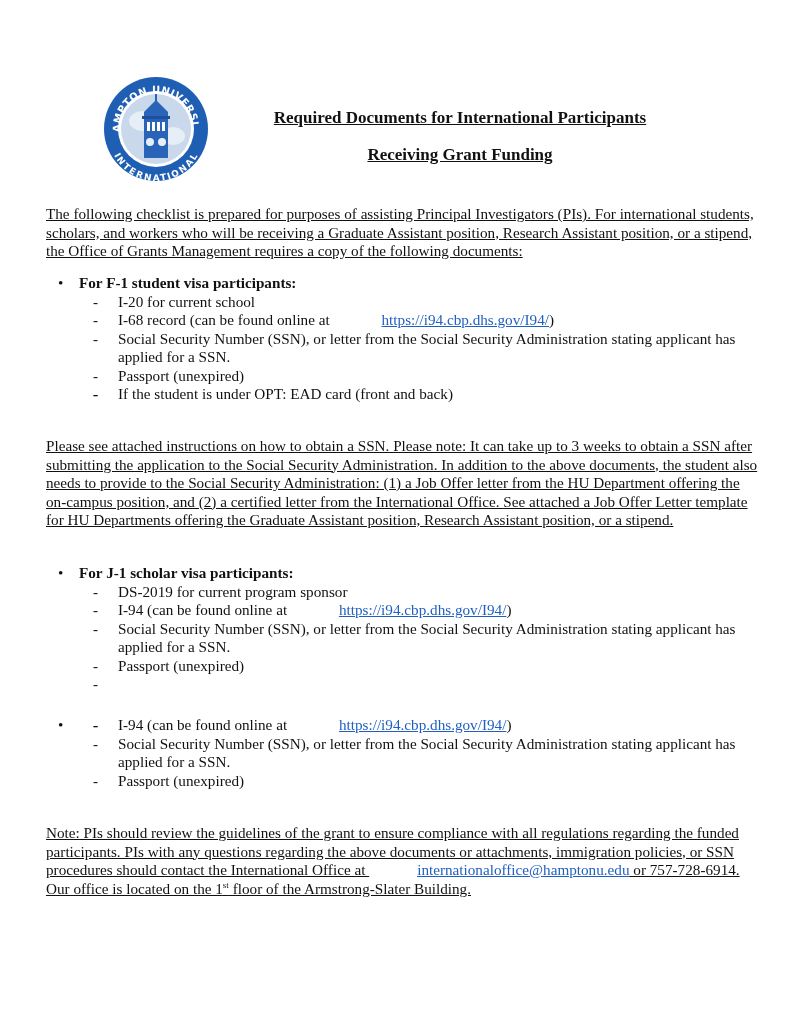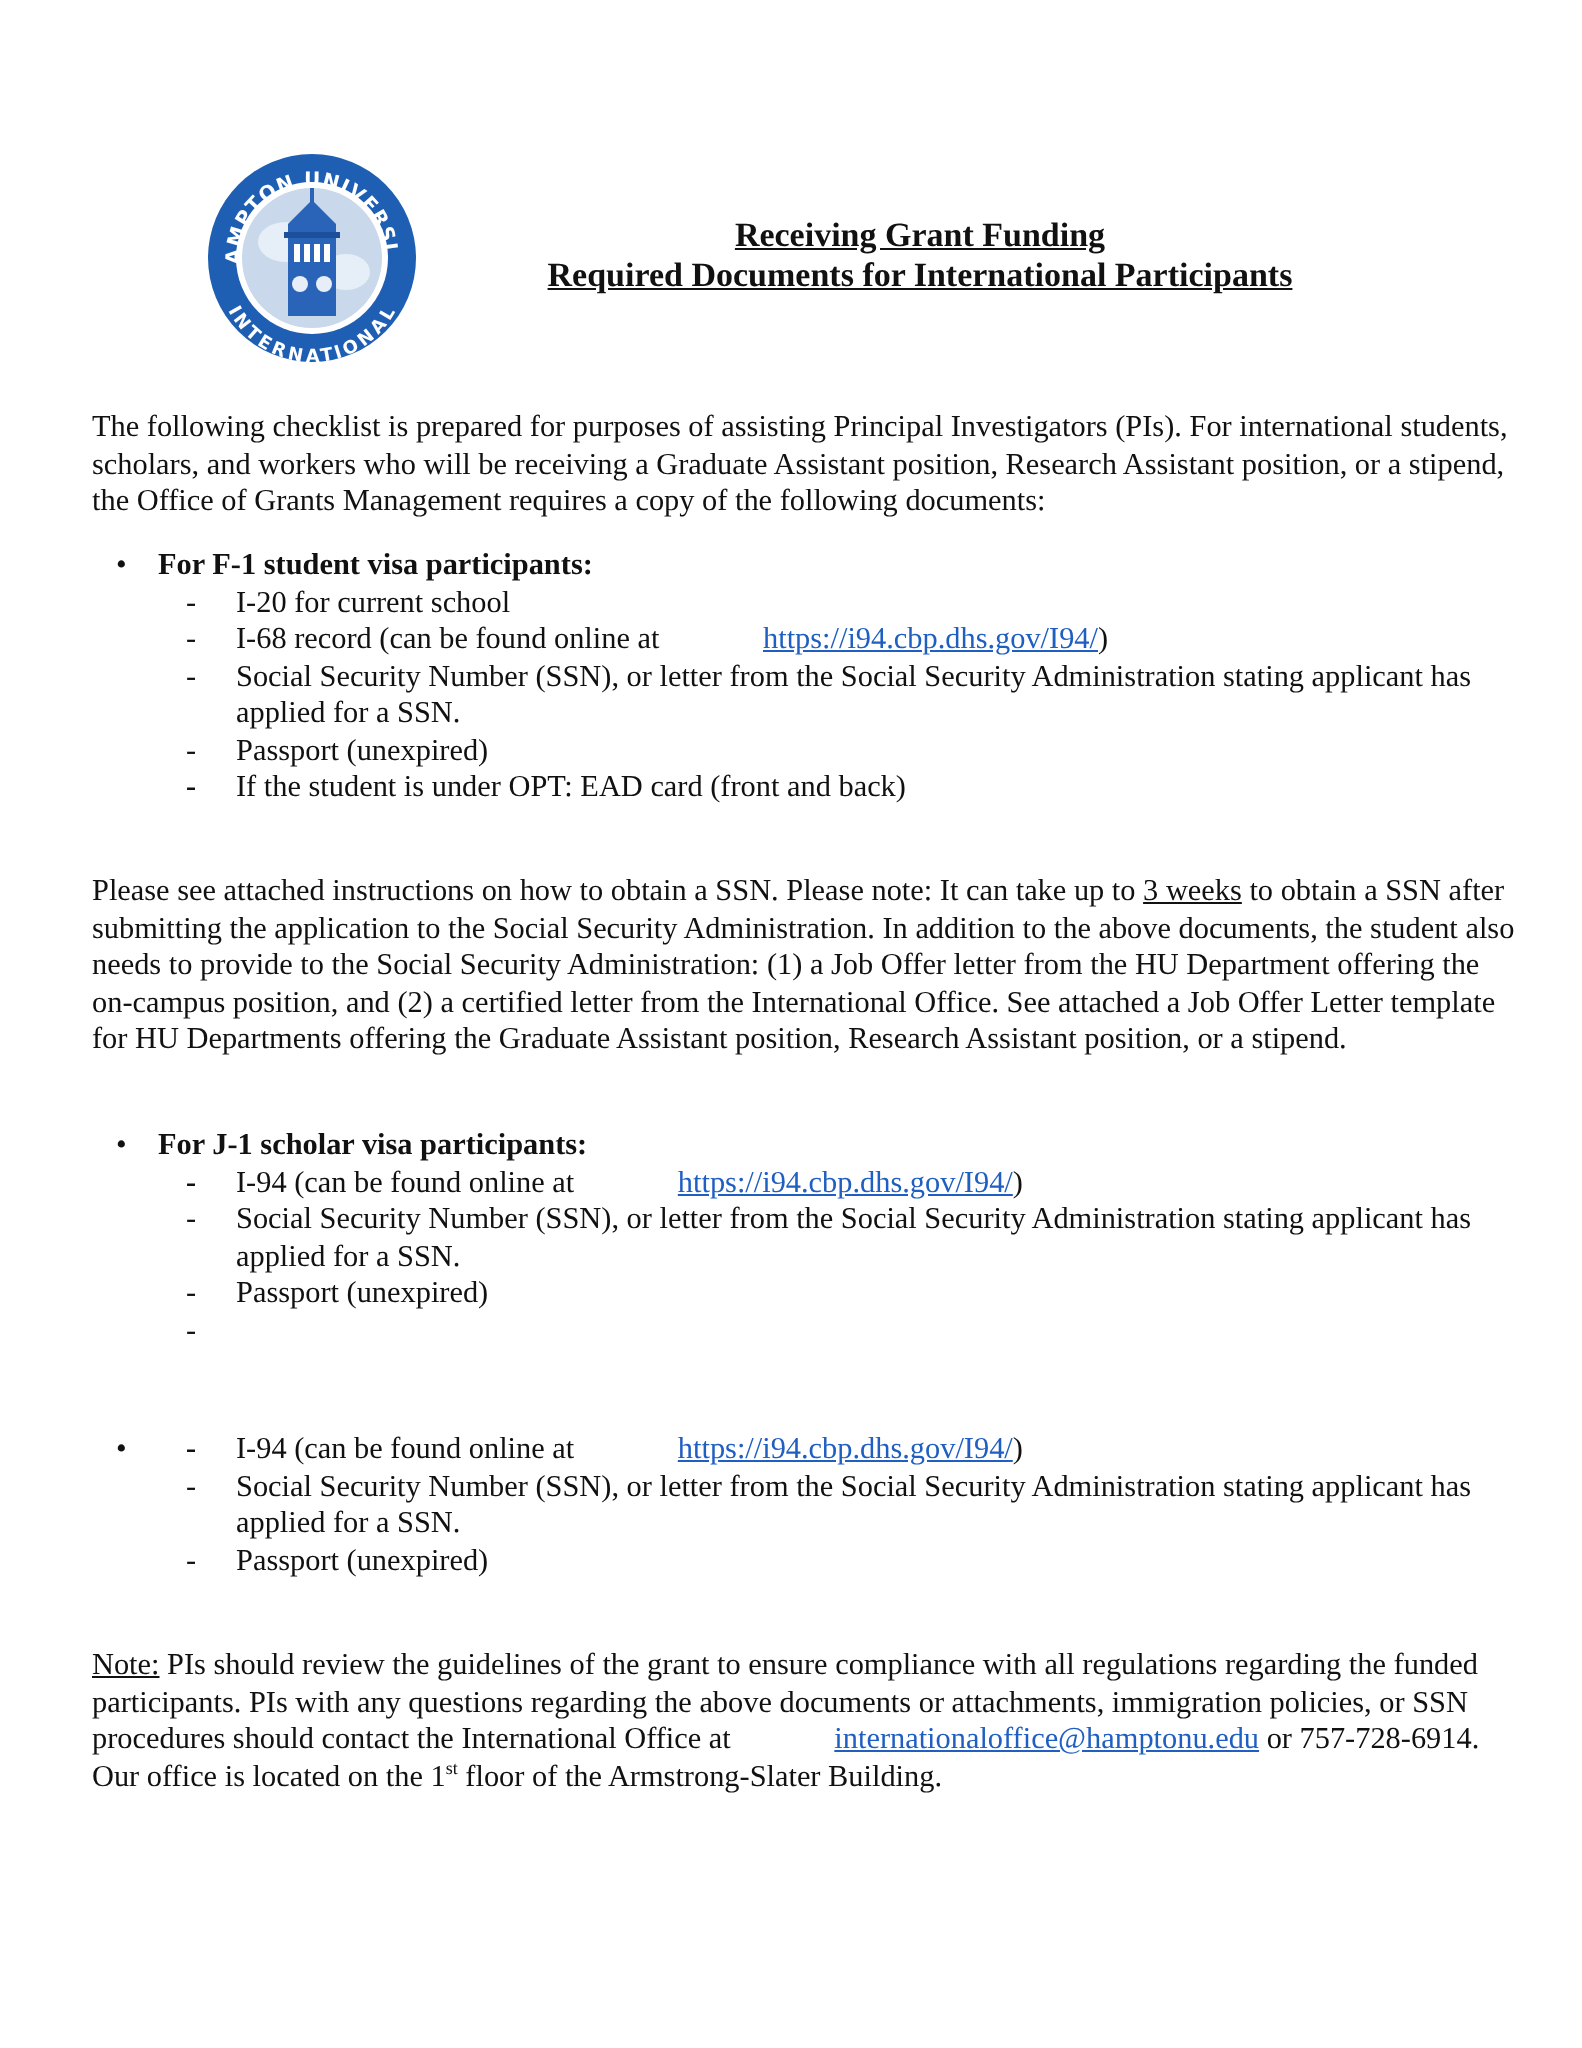--- a/index.html
+++ b/index.html
@@ -37,20 +37,21 @@
     font-size: 17px;
     line-height: 20px;
     display: block;
   }
   .title-line.l1 { margin-bottom: 17px; }
   .para {
     position: absolute;
     left: 46px;
     width: 712px;
     margin: 0;
+    text-decoration: underline;
   }
   .intro { top: 205px; }
   .section {
     position: absolute;
     left: 46px;
     width: 712px;
   }
   .section-heading {
     position: relative;
     padding-left: 33px;
@@ -112,22 +113,22 @@
     <text font-family="'DejaVu Sans', sans-serif" font-size="10" font-weight="bold" fill="#ffffff" letter-spacing="0.5">
       <textPath href="#arcTop" startOffset="50%" text-anchor="middle">HAMPTON UNIVERSITY</textPath>
     </text>
     <text font-family="'DejaVu Sans', sans-serif" font-size="9" font-weight="bold" fill="#ffffff" letter-spacing="0.4" dy="8">
       <textPath href="#arcBot" startOffset="50%" text-anchor="middle">INTERNATIONAL</textPath>
     </text>
   </svg>
 </div>
 
 <div class="title-block">
+  <span class="title-line l1">Required Documents for International Participants</span>
   <span class="title-line">Receiving Grant Funding</span>
-  <span class="title-line l1">Required Documents for International Participants</span>
 </div>
 
 <p class="para intro">The following checklist is prepared for purposes of assisting Principal Investigators (PIs). For international students, scholars, and workers who will be receiving a Graduate Assistant position, Research Assistant position, or a stipend, the Office of Grants Management requires a copy of the following documents:</p>
 
 <div class="section f1">
   <div class="section-heading">
     <span class="bullet">•</span>
     <span>For F-1 student visa participants:</span>
   </div>
   <div class="item"><span class="dash">-</span><span>I-20 for current school</span></div>
@@ -138,21 +139,21 @@
   <div class="item"><span class="dash">-</span><span>If the student is under OPT: EAD card (front and back)</span></div>
 </div>
 
 <p class="para ssn-para"><span>Please see attached instructions on how to obtain a SSN. Please note: It can take up to </span><span class="u">3 weeks</span><span> to obtain a SSN after submitting the application to the Social Security Administration. In addition to the above documents, the student also needs to provide to the Social Security Administration: (1) a Job Offer letter from the HU Department offering the on-campus position, and (2) a certified letter from the International Office. See attached a Job Offer Letter template for HU Departments offering the Graduate Assistant position, Research Assistant position, or a stipend.</span></p>
 
 <div class="section j1">
   <div class="section-heading">
     <span class="bullet">•</span>
     <span>For J-1 scholar visa participants:</span>
   </div>
-  <div class="item"><span class="dash">-</span></div>
+  <div class="item"><span class="dash">-</span><span>DS-2019 for current program sponsor</span></div>
   <div class="item"><span class="dash">-</span><span>I-94 (can be found online at </span><a class="link">https://i94.cbp.dhs.gov/I94/</a><span>)</span></div>
   <div class="item"><span class="dash">-</span><span>Social Security Number (SSN), or letter from the Social Security Administration stating applicant has applied for a SSN.</span></div>
   <div class="item"><span class="dash">-</span><span>Passport (unexpired)</span></div>
   <div class="item"><span class="dash">-</span></div>
 </div>
 
 <div class="section h1b">
   <div class="section-heading">
     <span class="bullet">•</span>
   </div>

